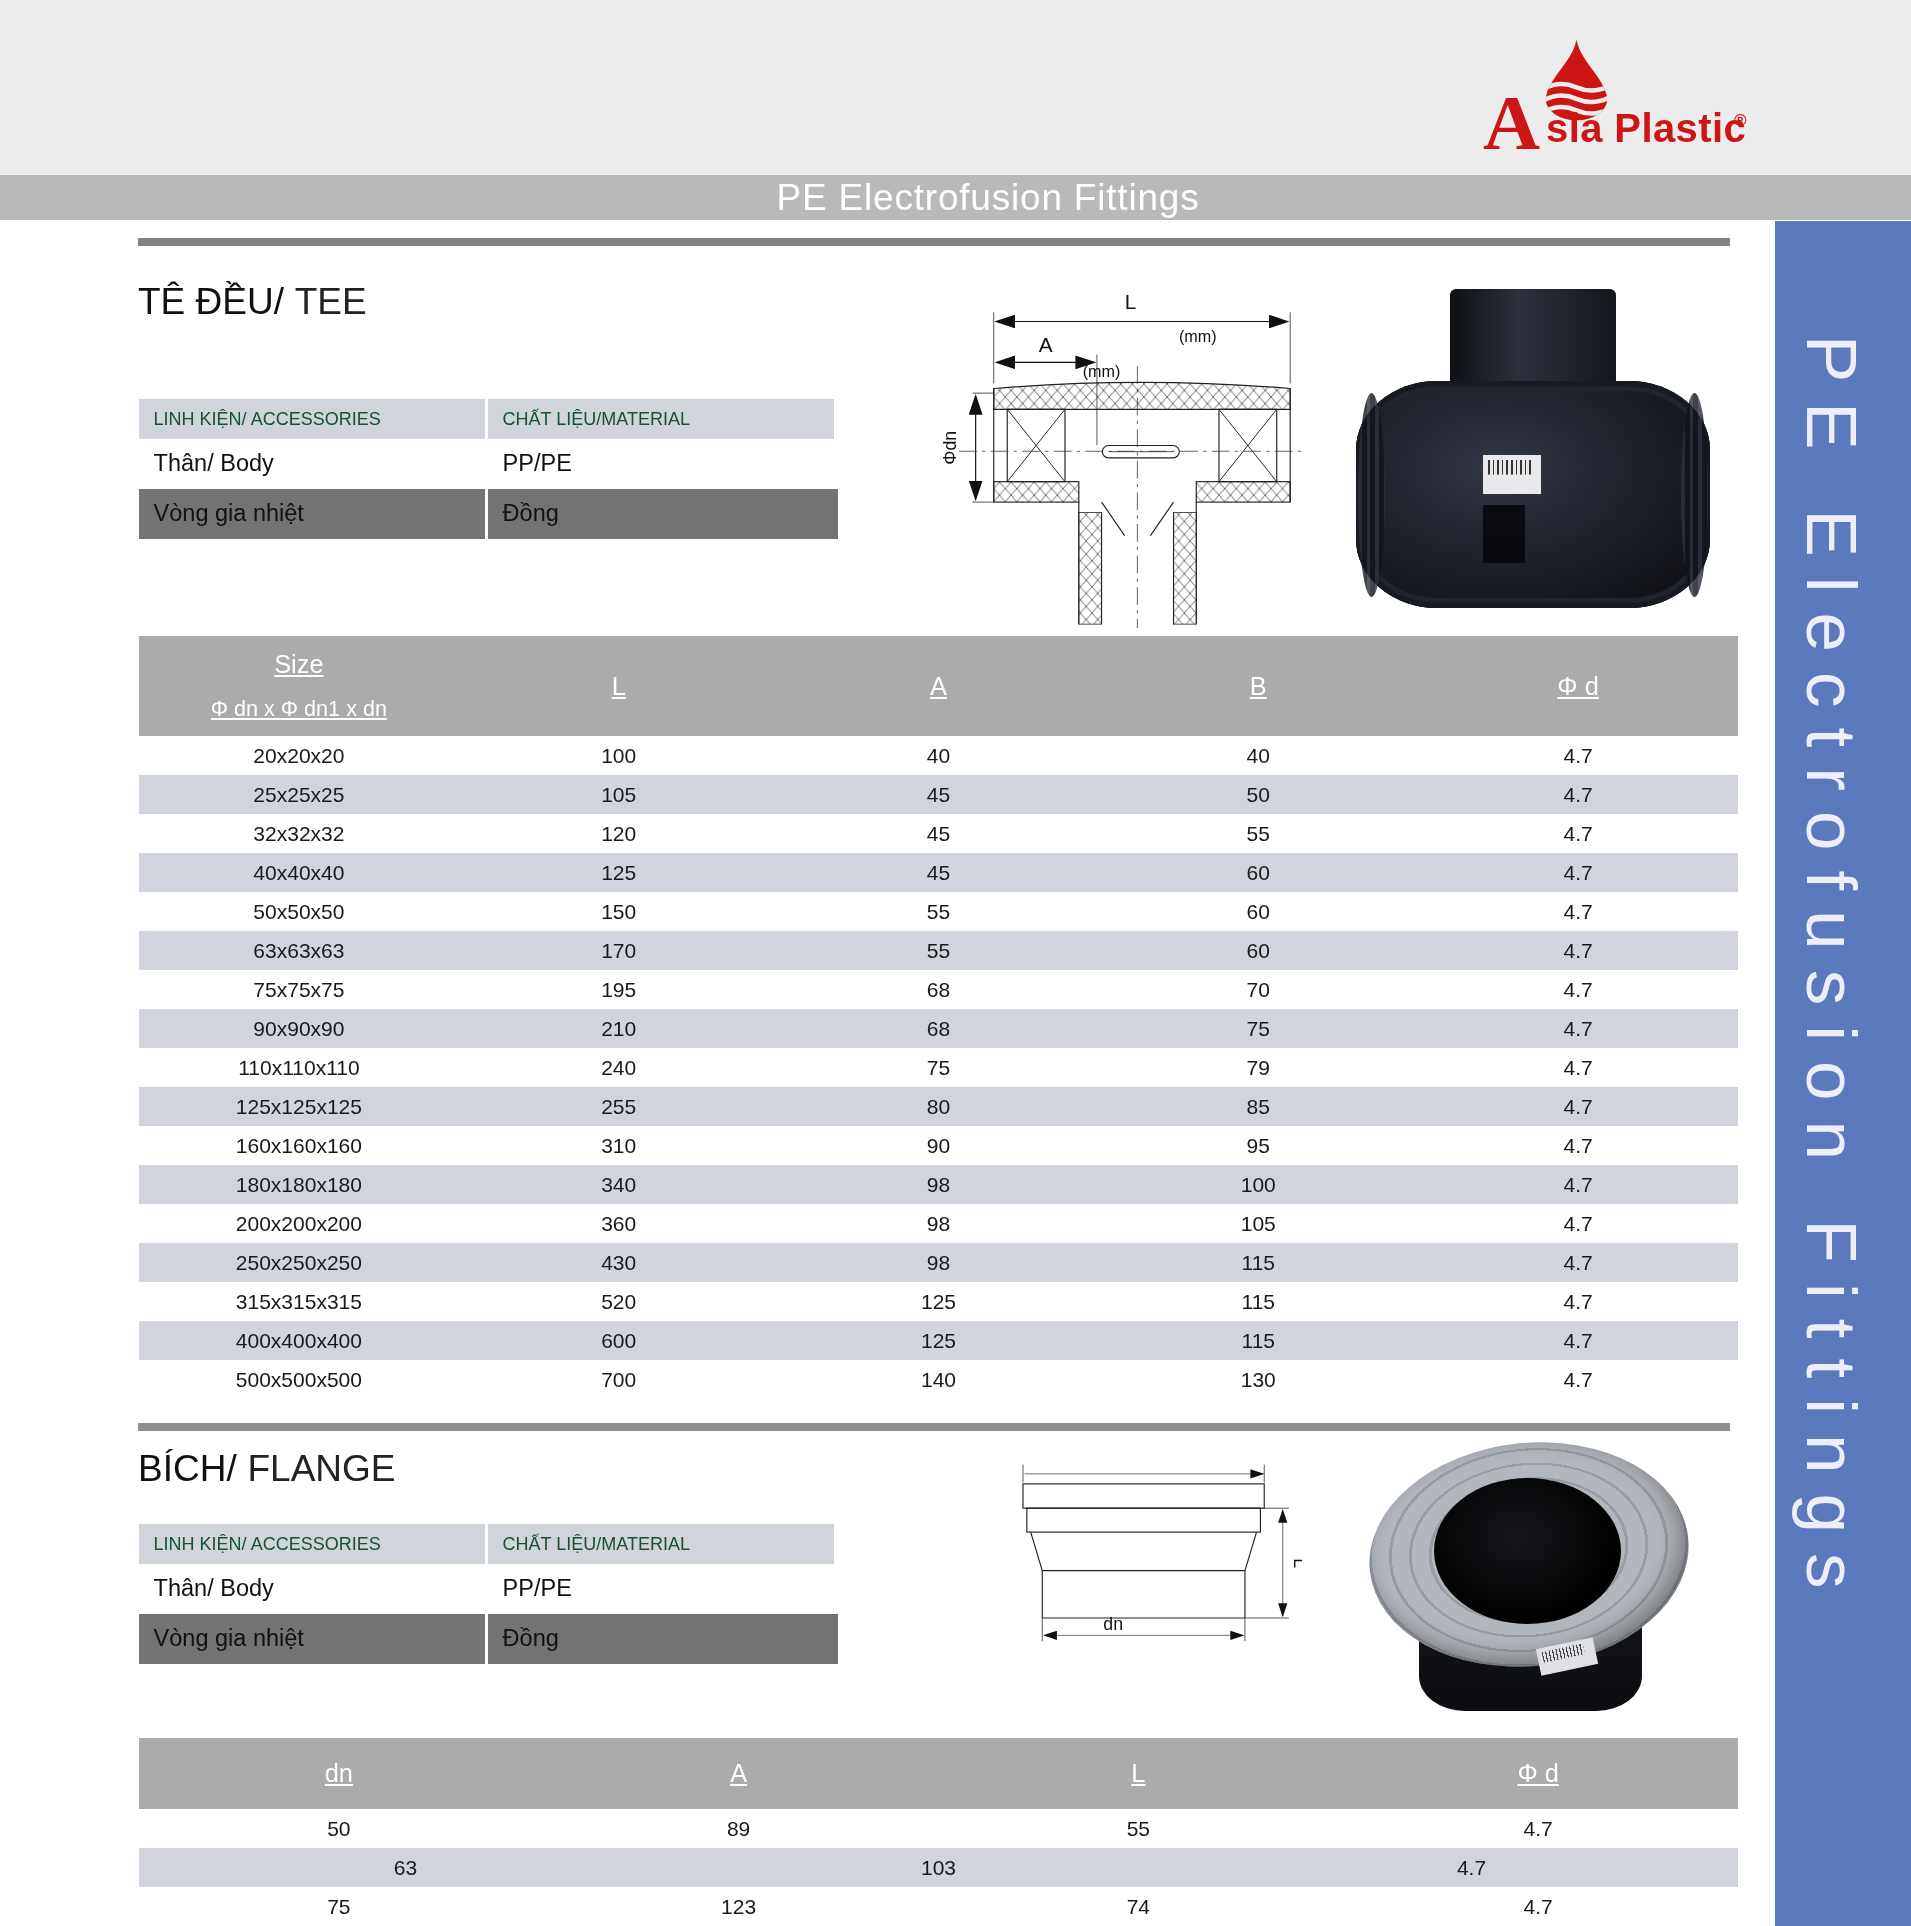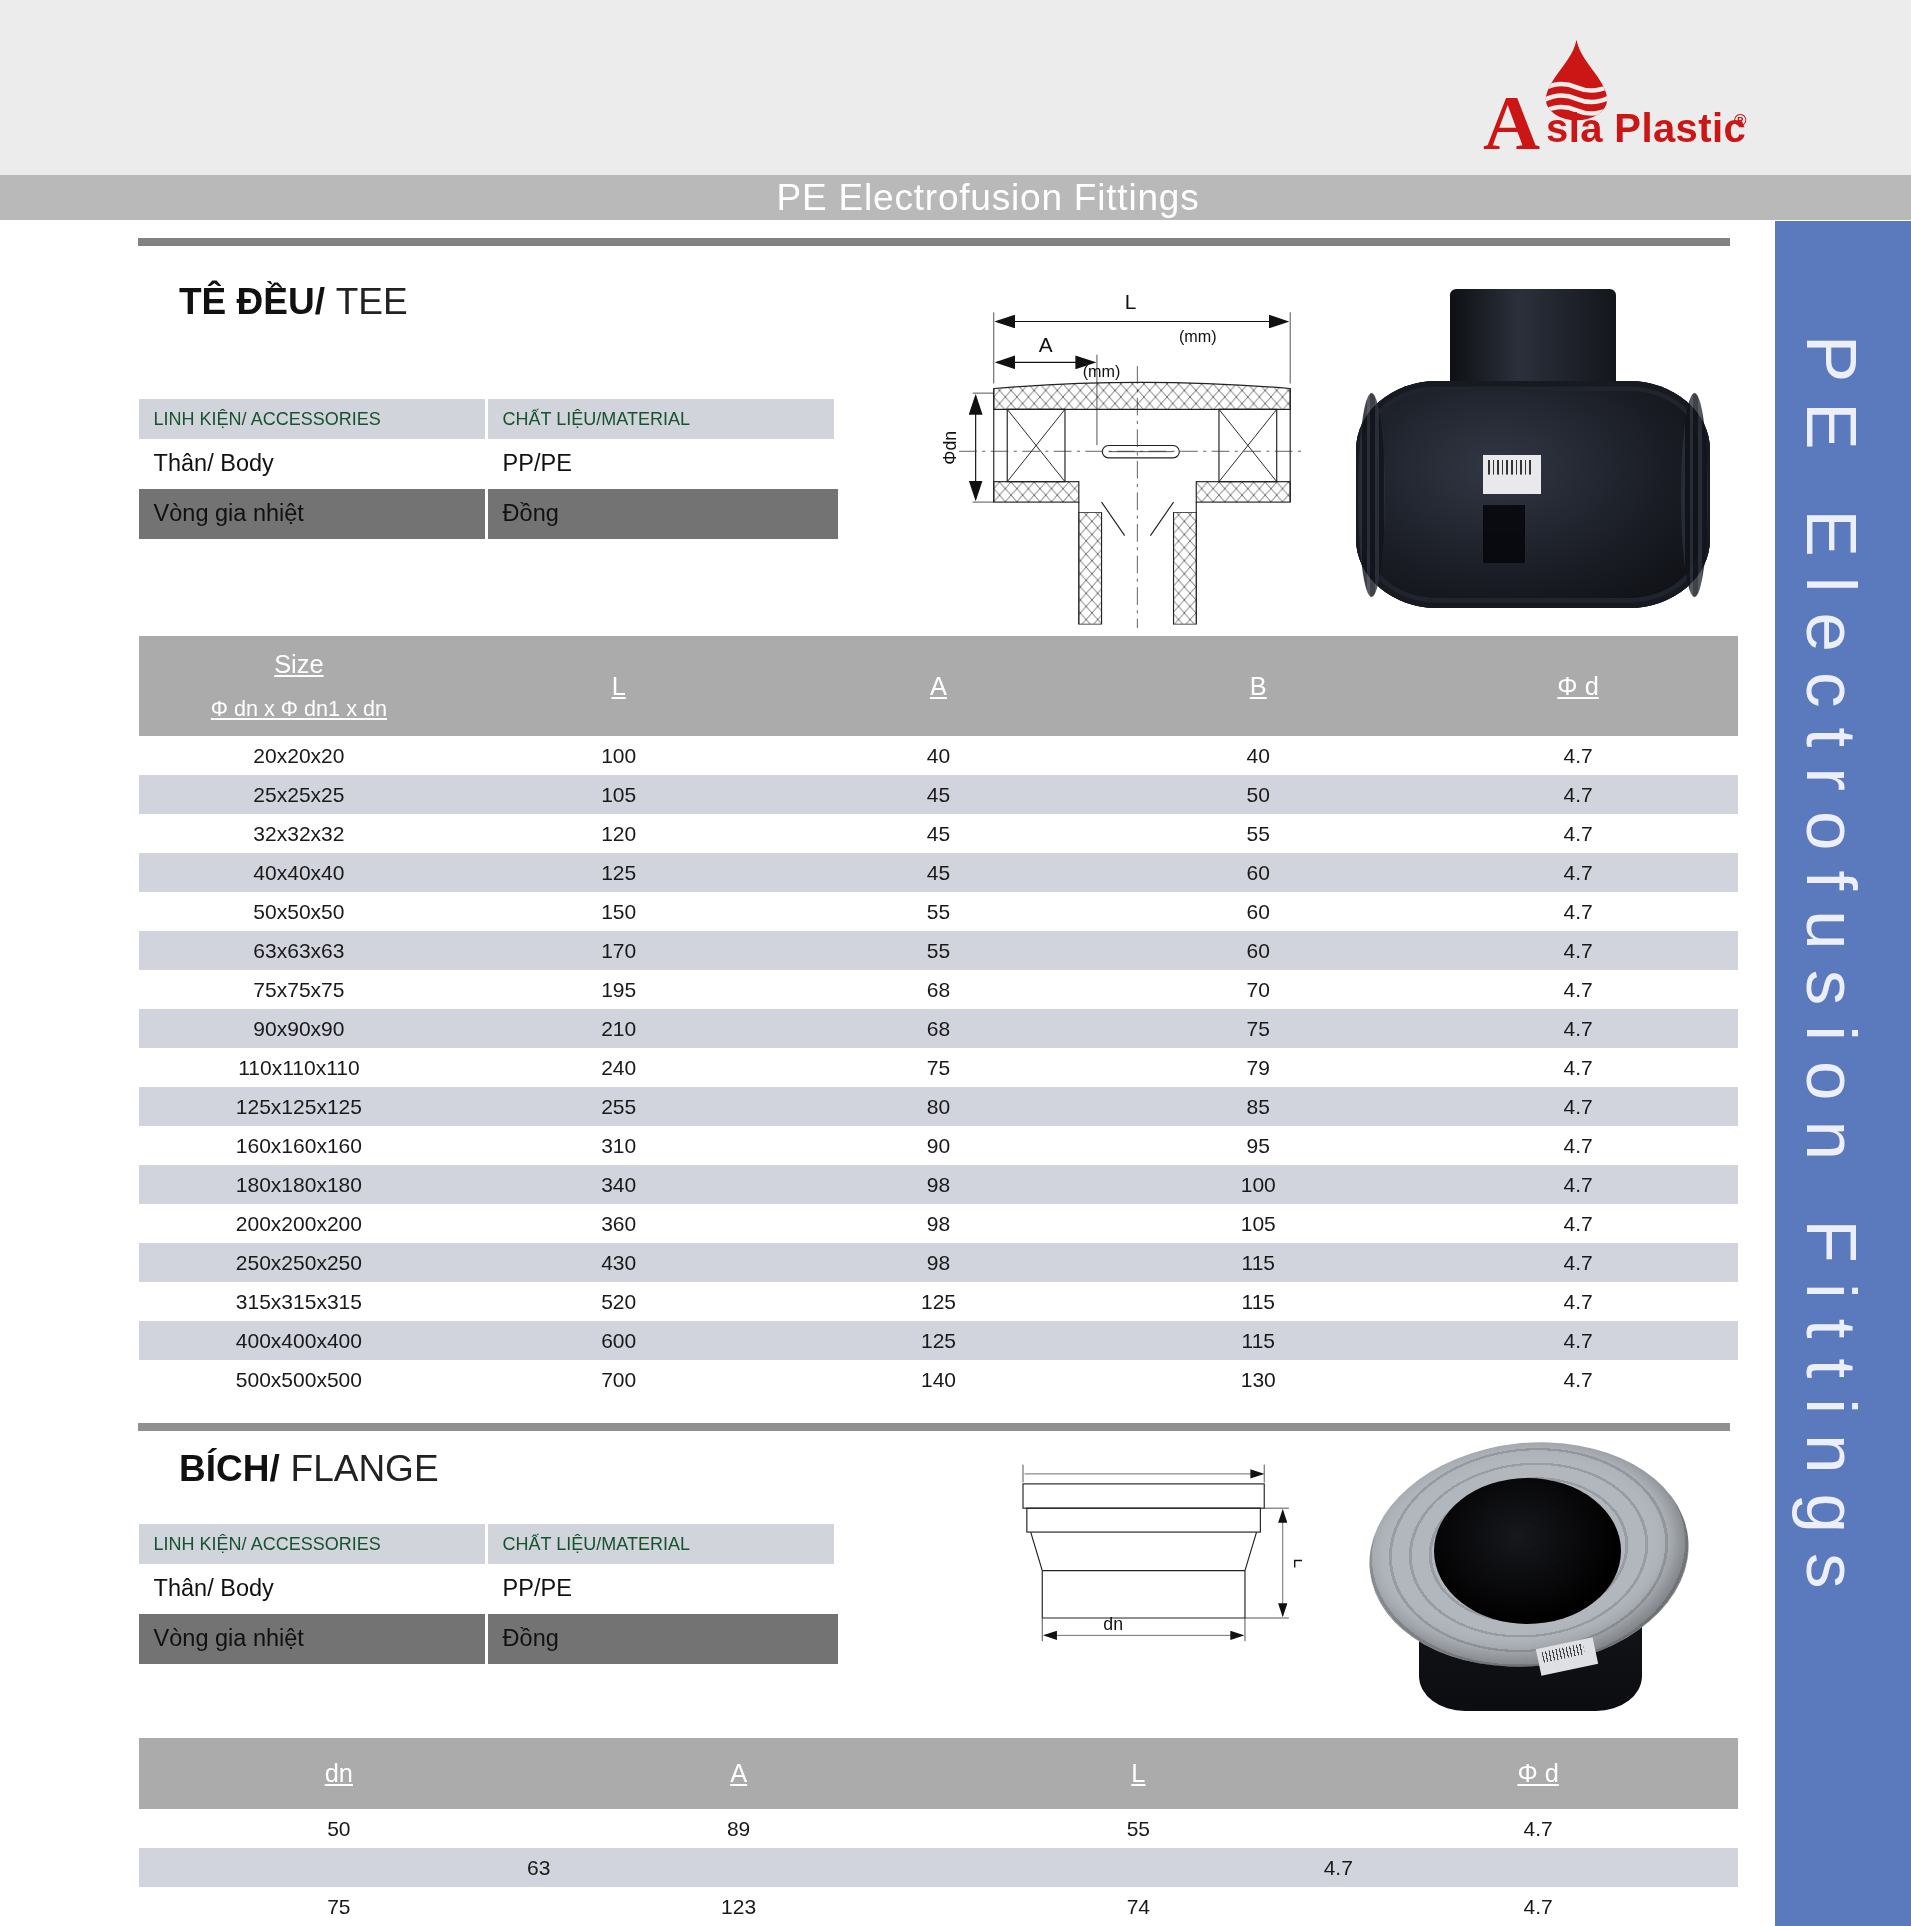--- a/index.html
+++ b/index.html
@@ -18,21 +18,21 @@
 
   
   .logo-a{left:1483px;top:92px;color:#cc1616;font-family:"Liberation Serif",serif;
           font-weight:700;font-size:79px;line-height:62px;}
   .logo-text{left:1546px;top:108px;color:#cc1616;font-weight:700;font-size:40px;line-height:41px;letter-spacing:0.4px;}
   .logo-reg{left:1734px;top:112px;color:#cc1616;font-size:17px;line-height:17px;font-weight:700;}
   .logo-drop{left:1544px;top:39px;}
 
   
   .section-heading{left:138px;font-size:37px;line-height:39px;color:#111;}
-  .section-heading .hb{font-weight:700;margin-left:41px;}
+  .section-heading .hb{font-weight:400;}
   .section-heading .hl{font-weight:400;color:#222;margin-left:10.8px;}
   .h-tee{top:282px;}
   .h-flange{top:1449px;}
 
   
   .acc-table{width:699px;}
   .acc-head{display:flex;height:40px;}
   .acc-hcell{background:#d2d4dc;color:#14532d;font-weight:400;font-size:18px;line-height:40px;
              padding-left:14.6px;box-sizing:border-box;}
   .acc-hcell:first-child{width:349px;border-right:3.9px solid #fff;}
@@ -416,20 +416,21 @@
     </div>
     <div>
         <div class="trow">
           <div class="tcell">50</div>
           <div class="tcell">89</div>
           <div class="tcell">55</div>
           <div class="tcell">4.7</div>
         </div>
         <div class="trow alt">
           <div class="tcell">63</div>
+          <div class="tcell">103</div>
           <div class="tcell">4.7</div>
         </div>
         <div class="trow">
           <div class="tcell">75</div>
           <div class="tcell">123</div>
           <div class="tcell">74</div>
           <div class="tcell">4.7</div>
         </div>
         <div class="trow alt">
           <div class="tcell">90</div>

